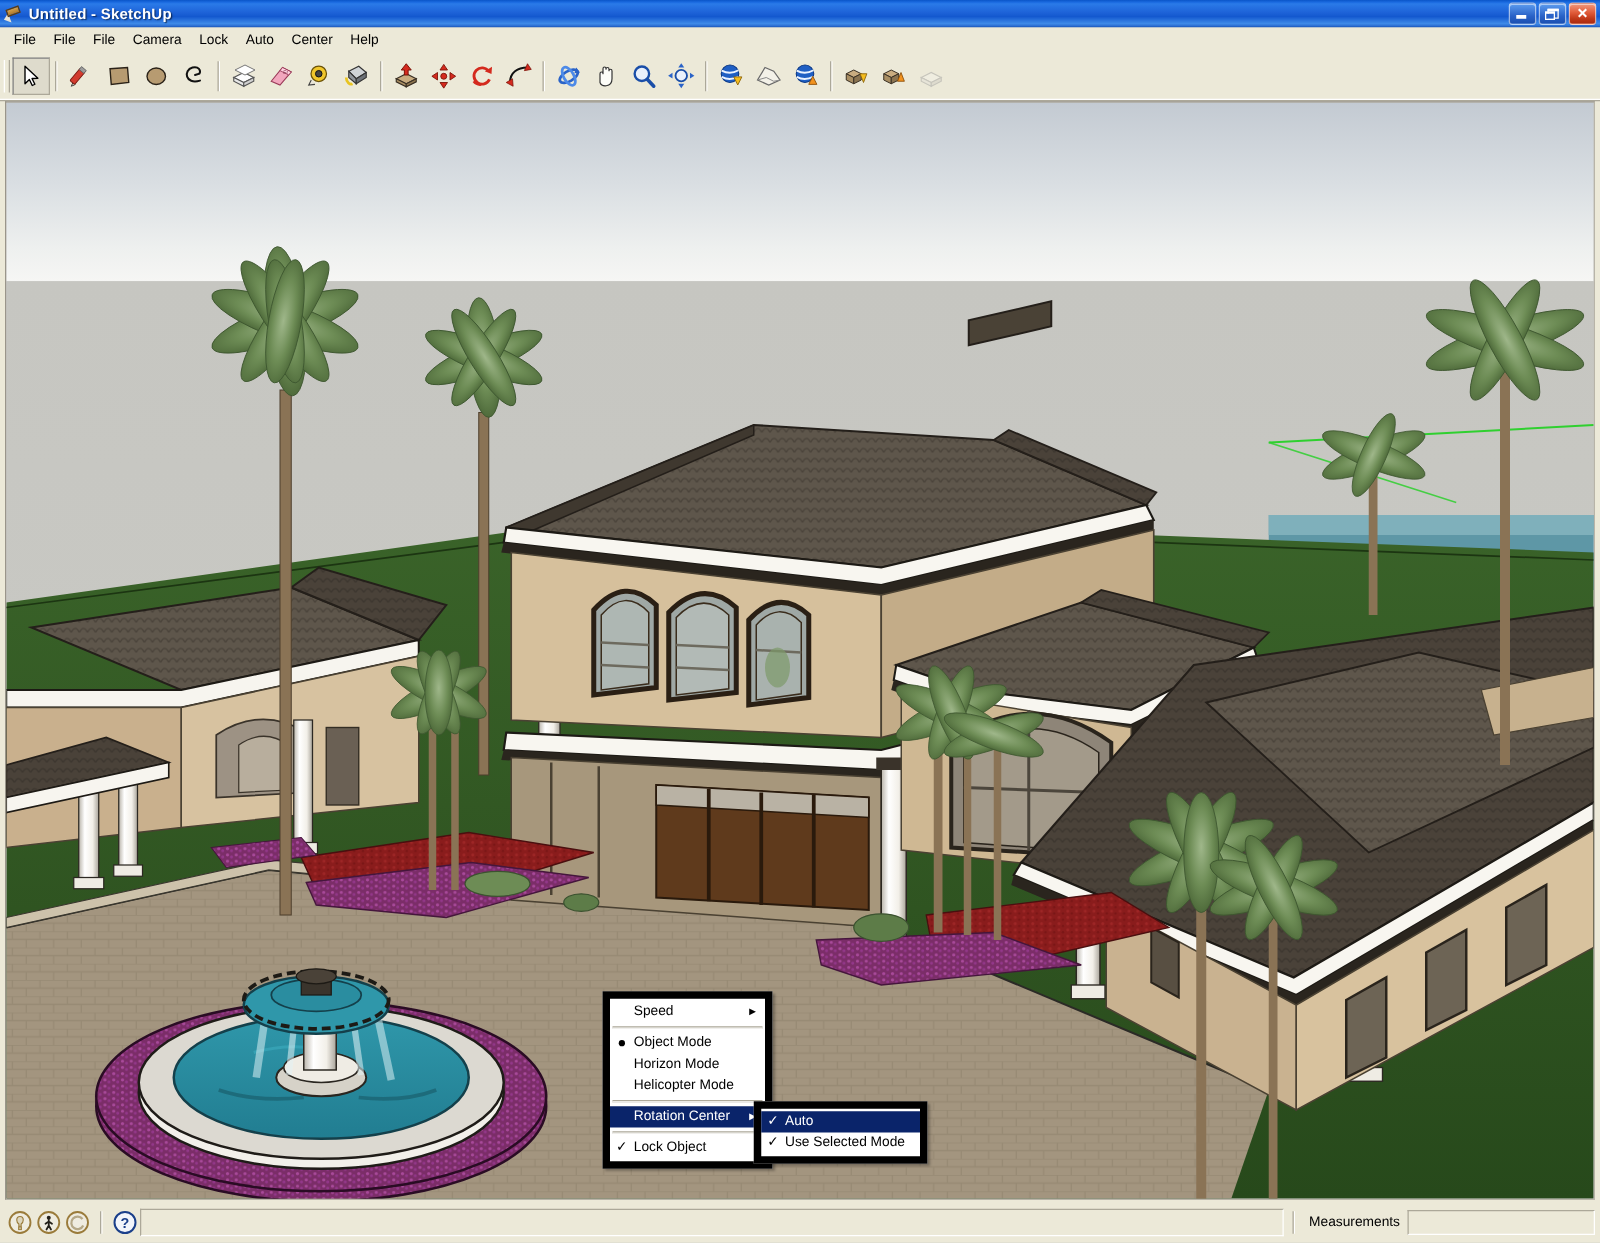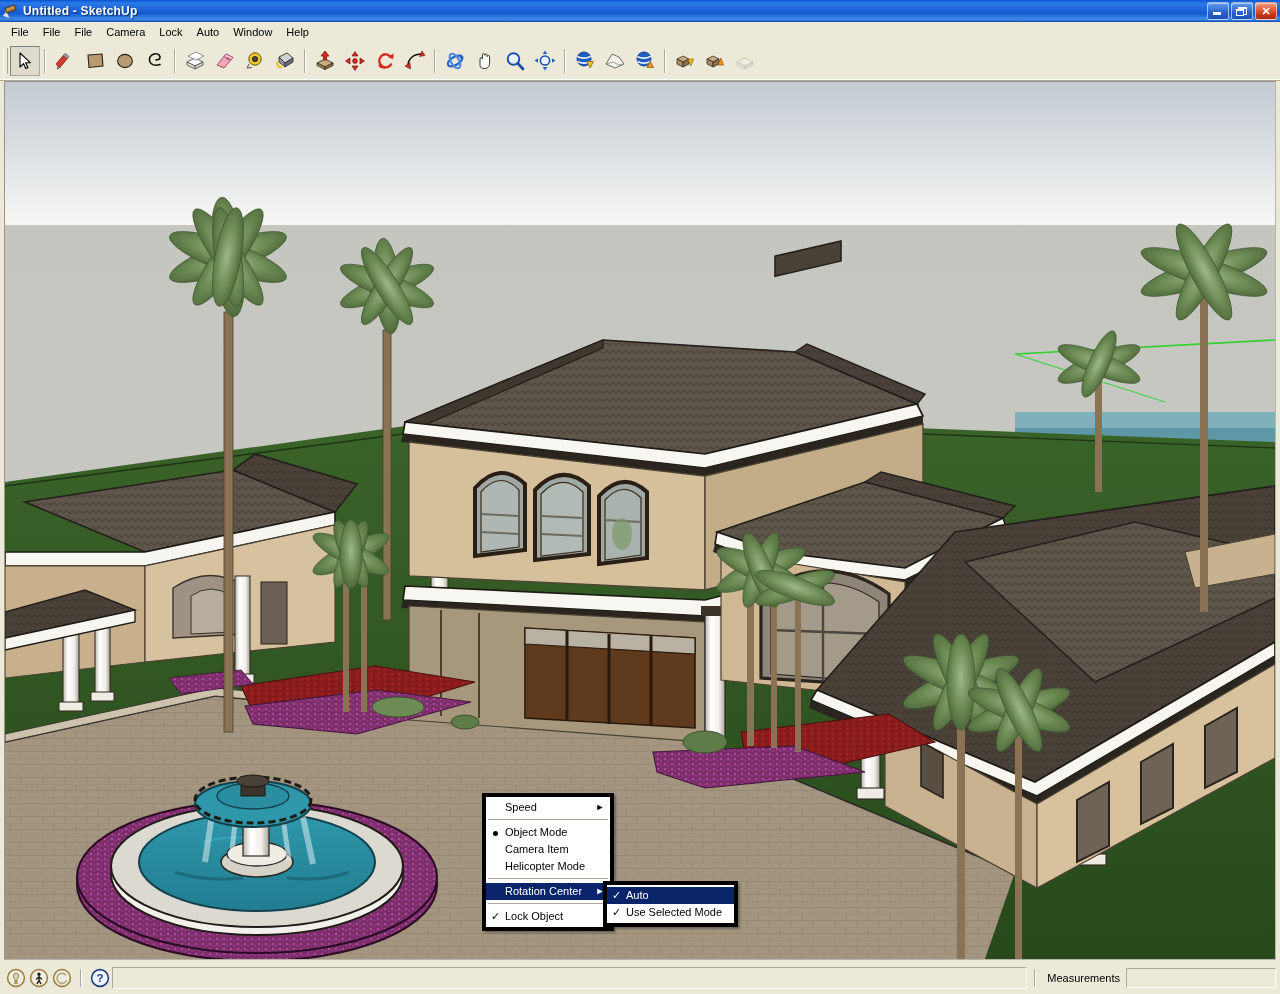--- a/index.html
+++ b/index.html
@@ -91,21 +91,21 @@
   .viewport{
     position:absolute;left:4px;top:81px;width:1272px;height:879px;
     border:1px solid #9a958a;border-right-color:#b8b4a8;border-bottom-color:#b8b4a8;
     box-sizing:border-box;overflow:hidden;background:#c9c9c4;
   }
   .vp-svg{position:absolute;left:0;top:0;width:100%;height:100%;display:block;}
 
   
   .ctxmenu{
     position:absolute;background:#ffffff;
-    border:4px solid #000000;
+    border:6px solid #000000;
     box-shadow:2px 2px 2px rgba(0,0,0,.30);
     padding:2px 0;font-size:11px;color:#000;
     z-index:40;
   }
   .ctxmenu.main{left:477px;top:711px;width:124px;}
   .ctxmenu.sub{left:598px;top:799px;width:127px;}
   .ctxitem{
     height:17px;line-height:17px;display:flex;align-items:center;
     padding:0 4px 0 0;position:relative;cursor:default;white-space:nowrap;
   }
@@ -166,21 +166,21 @@
     </div>
   </div>
 
   <div class="menubar">
     <div class="menu-item">File</div>
     <div class="menu-item">File</div>
     <div class="menu-item">File</div>
     <div class="menu-item">Camera</div>
     <div class="menu-item">Lock</div>
     <div class="menu-item">Auto</div>
-    <div class="menu-item">Window</div>
+    <div class="menu-item">Center</div>
     <div class="menu-item">Help</div>
   </div>
 
   <div class="toolbar">
     <div class="tgrip"></div>
 
     <div class="tbtn active">
       <svg width="20" height="20" viewBox="0 0 20 20">
         <path d="M5 2 L5 16 L8.5 12.6 L10.8 17.4 L12.9 16.4 L10.6 11.8 L15.3 11.6 Z" fill="#ffffff" stroke="#000" stroke-width="1.1" stroke-linejoin="round"></path>
       </svg>
@@ -705,21 +705,21 @@
       </div>
       <div class="ctxsep"></div>
 
       <div class="ctxitem">
         <span class="mk"><span class="radio-dot"></span></span>
         <span class="lbl">Object Mode</span>
         <span class="arrow"></span>
       </div>
       <div class="ctxitem">
         <span class="mk"></span>
-        <span class="lbl">Camera Item</span>
+        <span class="lbl">Horizon Mode</span>
         <span class="arrow"></span>
       </div>
       <div class="ctxitem">
         <span class="mk"></span>
         <span class="lbl">Helicopter Mode</span>
         <span class="arrow"></span>
       </div>
       <div class="ctxsep"></div>
 
       <div class="ctxitem sel">

